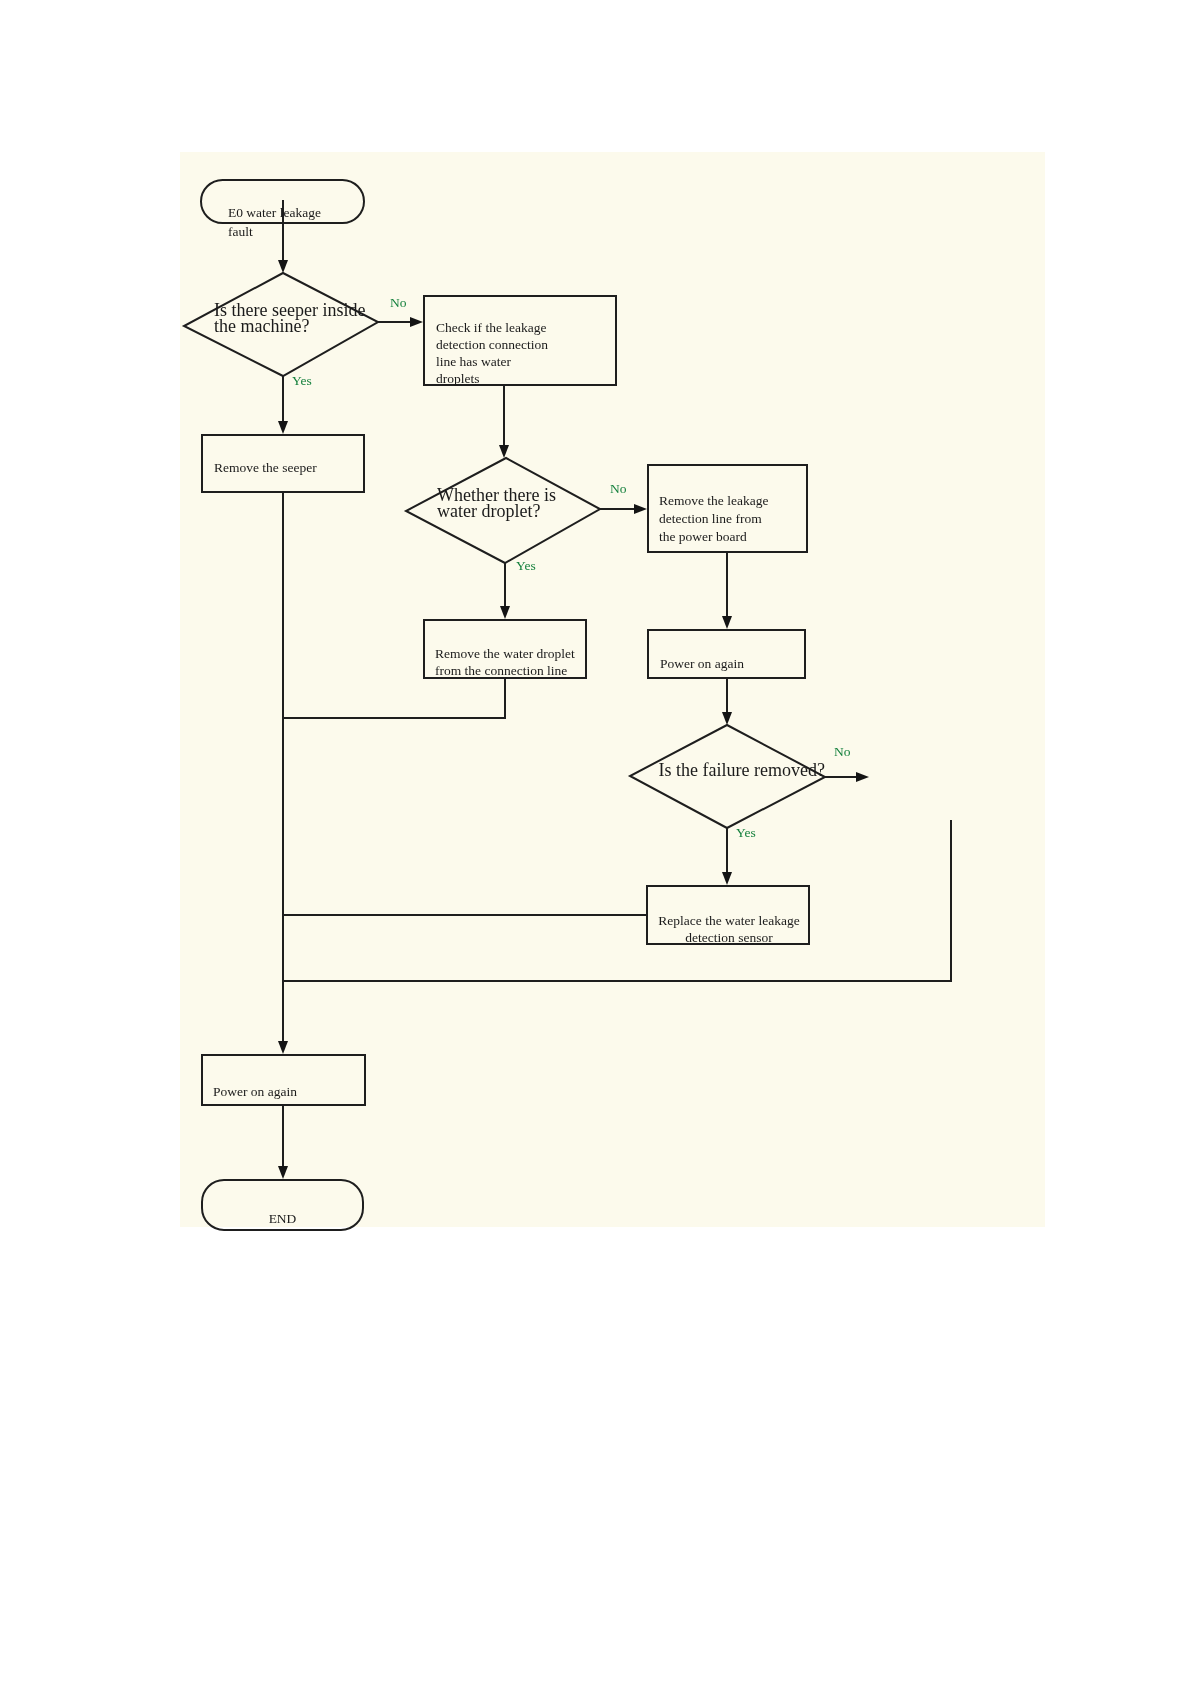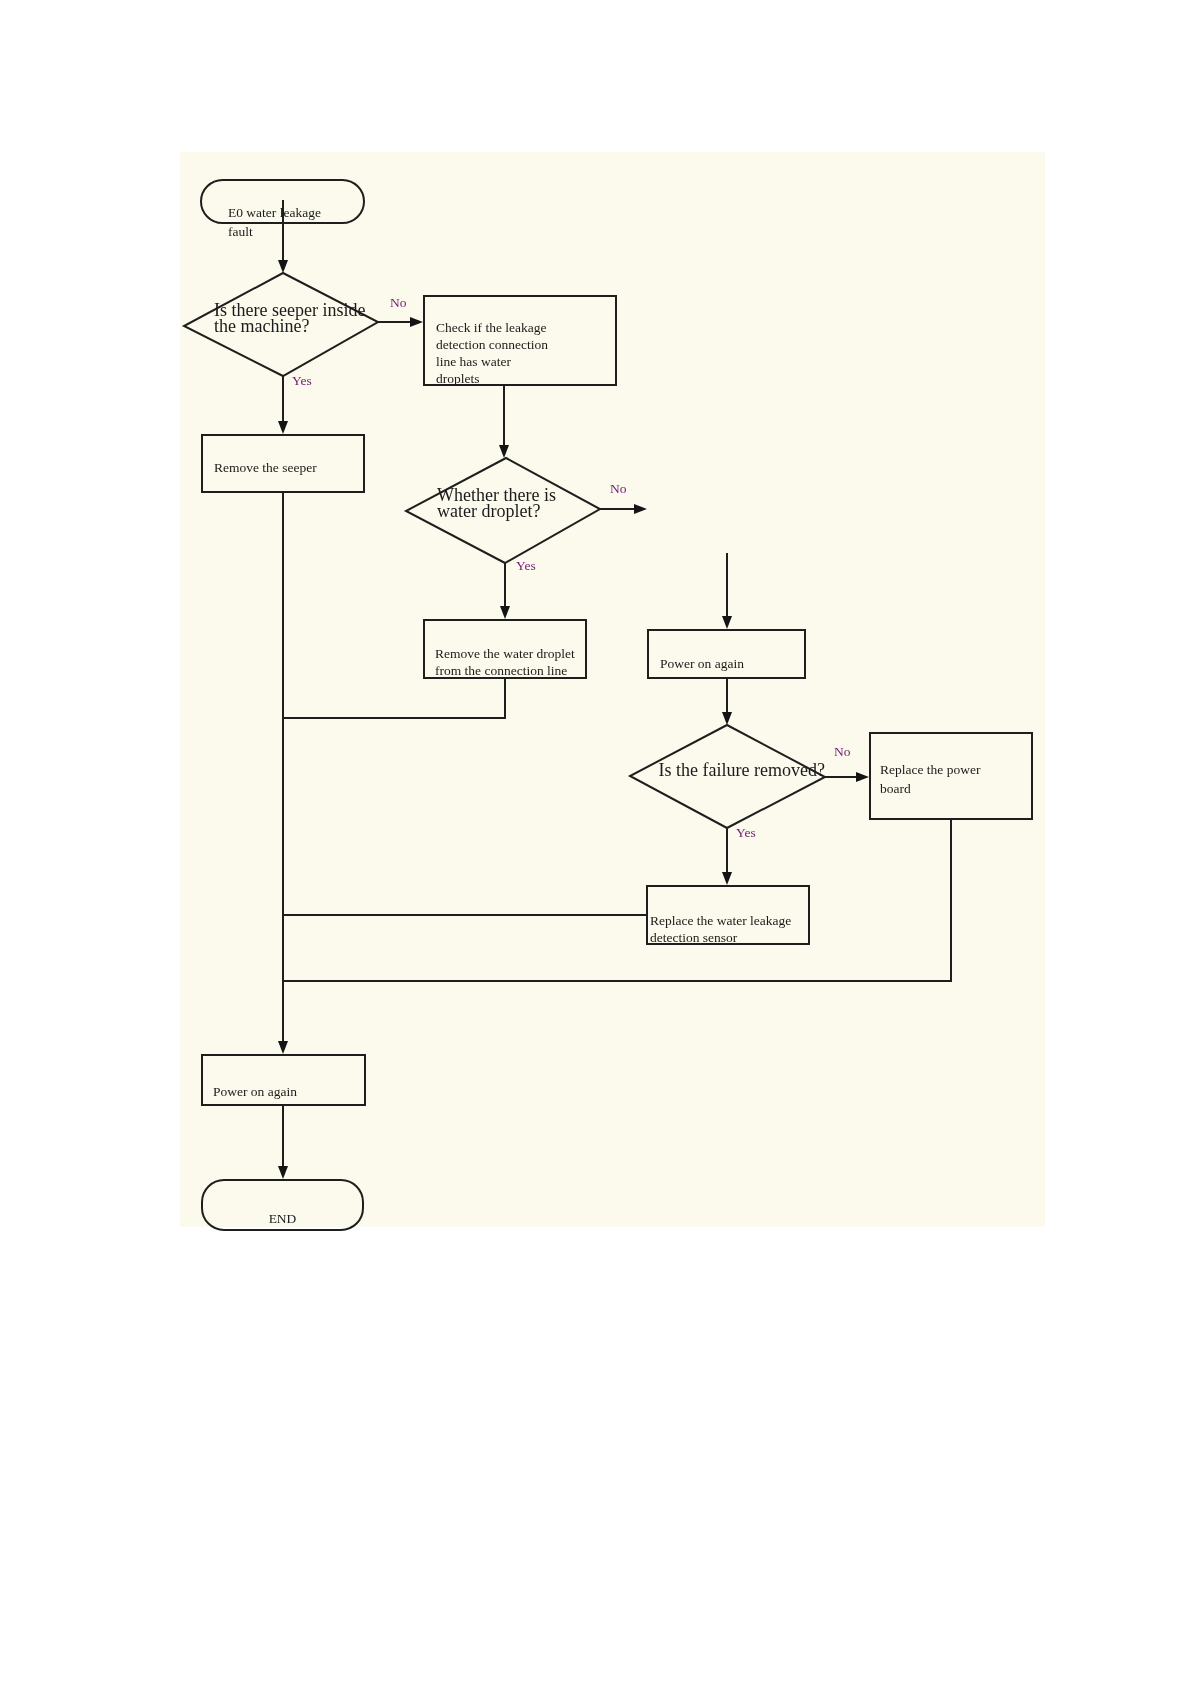--- a/index.html
+++ b/index.html
@@ -37,21 +37,21 @@
   .oval { border-radius: 23px; }
   .dtext {
     position: absolute;
     color: #1b1b1b;
     font-size: 18px;
     line-height: 16px;
     white-space: pre-line;
   }
   .lbl {
     position: absolute;
-    color: #701a75;
+    color: #15803d;
     font-size: 13.5px;
     line-height: 15px;
   }
 </style>
 </head>
 <body>
 
 <div class="canvas">
 
   <svg class="lines" viewBox="0 0 865 1075">
@@ -105,38 +105,39 @@
 droplets</span>
   </div>
 
   <div class="node" style="left:21px; top:282px; width:164px; height:59px; padding:6px 0 0 11px;">
     <span>Remove the seeper</span>
   </div>
 
   <div class="dtext" style="left:257px; top:335px; width:150px;">Whether there is
 water droplet?</div>
 
+  <div class="node" style="left:467px; top:312px; width:161px; height:89px; padding:8px 0 0 10px; line-height:18px;">
+    <span>Remove the leakage
+detection line from
+the power board</span>
+  </div>
 
   <div class="node" style="left:243px; top:467px; width:164px; height:60px; padding:7px 0 0 10px;">
     <span>Remove the water droplet
 from the connection line</span>
   </div>
 
   <div class="node" style="left:467px; top:477px; width:159px; height:50px; padding:7px 0 0 11px;">
     <span>Power on again</span>
   </div>
 
   <div class="dtext" style="left:450px; top:610px; width:195px; text-align:right;">Is the failure removed?</div>
 
-  <div class="node" style="left:689px; top:580px; width:164px; height:88px; padding:7px 0 0 9px; line-height:19px;">
-    <span>Replace the power
-board</span>
-  </div>
 
-  <div class="node" style="left:466px; top:733px; width:164px; height:60px; padding:8px 0 0 2px;">
+  <div class="node" style="left:466px; top:733px; width:164px; height:60px; padding:8px 0 0 2px;text-align:center;">
     <span>Replace the water leakage
 detection sensor</span>
   </div>
 
   <div class="node" style="left:21px; top:902px; width:165px; height:52px; padding:10px 0 0 10px;">
     <span>Power on again</span>
   </div>
 
   <div class="node oval" style="left:21px; top:1027px; width:163px; height:52px; padding:12px 0 0 0; text-align:center;">
     <span>END</span>

